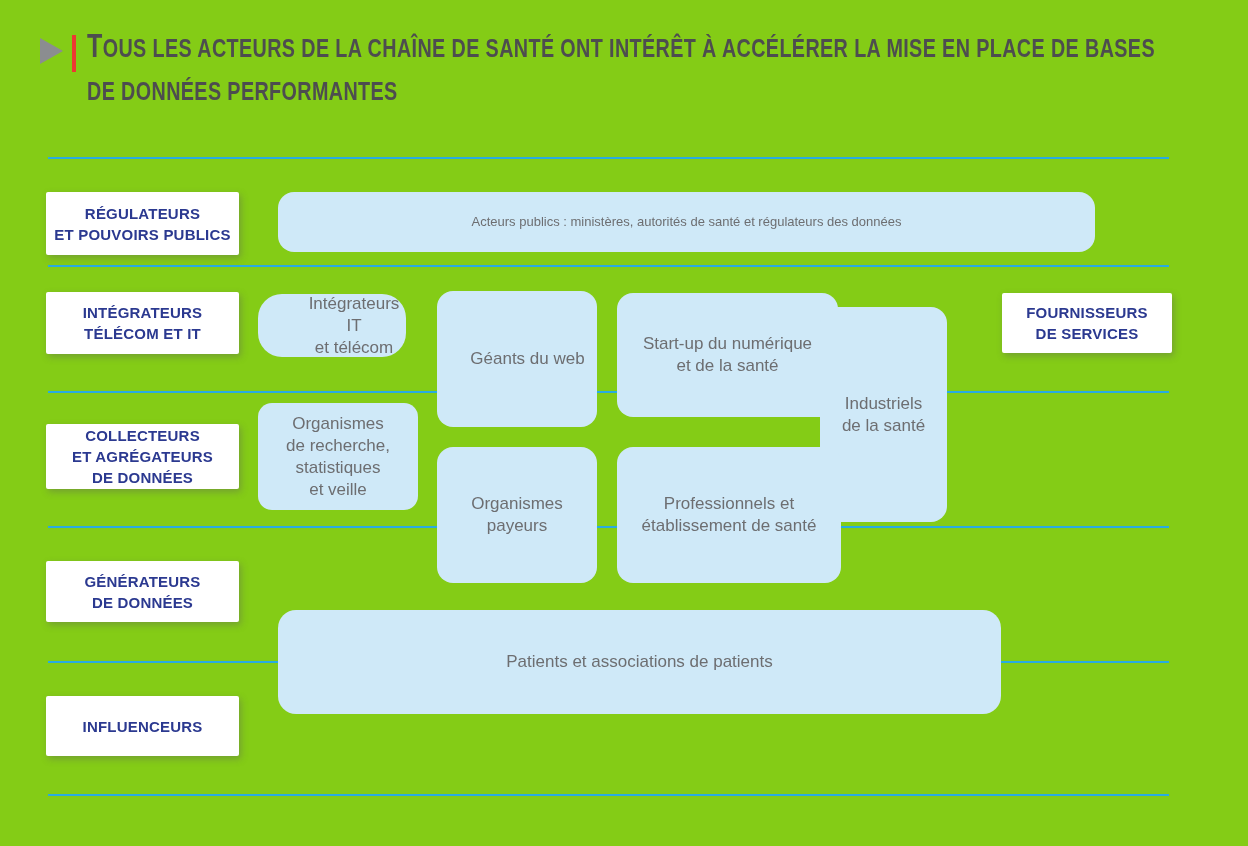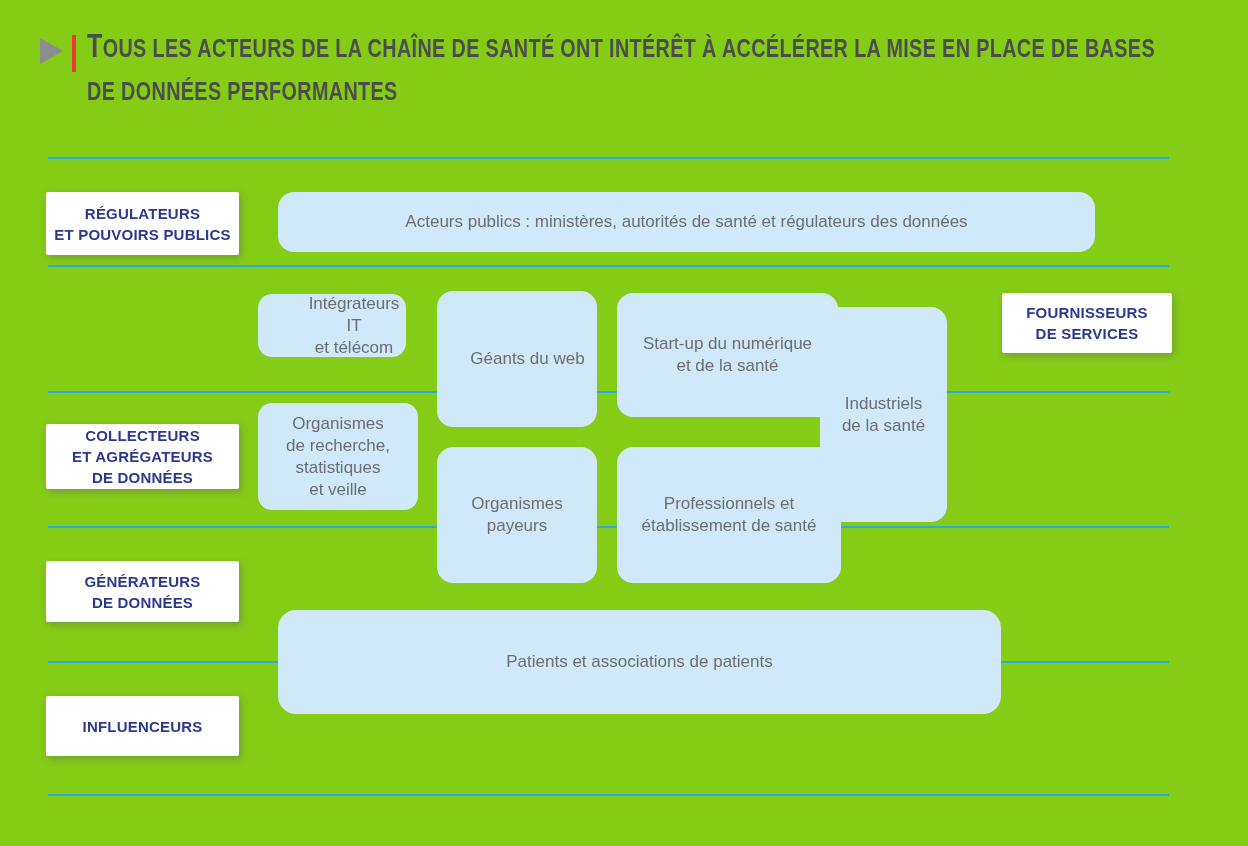--- a/index.html
+++ b/index.html
@@ -91,22 +91,22 @@
     text-align: center;
     z-index: 1;
   }
   .node span {
     color: #6d6e71;
     font-size: 17px;
     line-height: 22px;
     white-space: pre-line;
   }
   .node-acteurs-publics { left: 278px; top: 192px; width: 817px; height: 60px; }
-  .node-acteurs-publics span { font-size: 17px; }
-  .node-integrateurs-it { left: 258px; top: 294px; width: 148px; height: 63px; border-radius: 14px; padding-left: 44px; }
+  .node-acteurs-publics span { font-size: 13px; }
+  .node-integrateurs-it { left: 258px; top: 294px; width: 148px; height: 63px; border-radius: 24px; padding-left: 44px; }
   .node-geants-web      { left: 437px; top: 291px; width: 160px; height: 136px; padding-left: 21px; }
   .node-startup         { left: 617px; top: 293px; width: 221px; height: 124px; }
   .node-industriels     { left: 820px; top: 291px; width: 127px; height: 215px; margin-top: 16px; }
   .node-recherche       { left: 258px; top: 403px; width: 160px; height: 107px; border-radius: 14px; }
   .node-payeurs         { left: 437px; top: 447px; width: 160px; height: 136px; }
   .node-professionnels  { left: 617px; top: 447px; width: 224px; height: 136px; }
   .node-patients        { left: 278px; top: 610px; width: 723px; height: 104px; border-radius: 18px; }
 </style>
 </head>
 <body>
@@ -121,20 +121,24 @@
   <div class="hline hline-1"></div>
   <div class="hline hline-2"></div>
   <div class="hline hline-3"></div>
   <div class="hline hline-4"></div>
   <div class="hline hline-5"></div>
   <div class="hline hline-6"></div>
 
   <div class="side-label lbl-regulateurs">
     <span>RÉGULATEURS
 ET POUVOIRS PUBLICS</span>
+  </div>
+  <div class="side-label lbl-integrateurs">
+    <span>INTÉGRATEURS
+TÉLÉCOM ET IT</span>
   </div>
   <div class="side-label lbl-collecteurs">
     <span>COLLECTEURS
 ET AGRÉGATEURS
 DE DONNÉES</span>
   </div>
   <div class="side-label lbl-generateurs">
     <span>GÉNÉRATEURS
 DE DONNÉES</span>
   </div>

